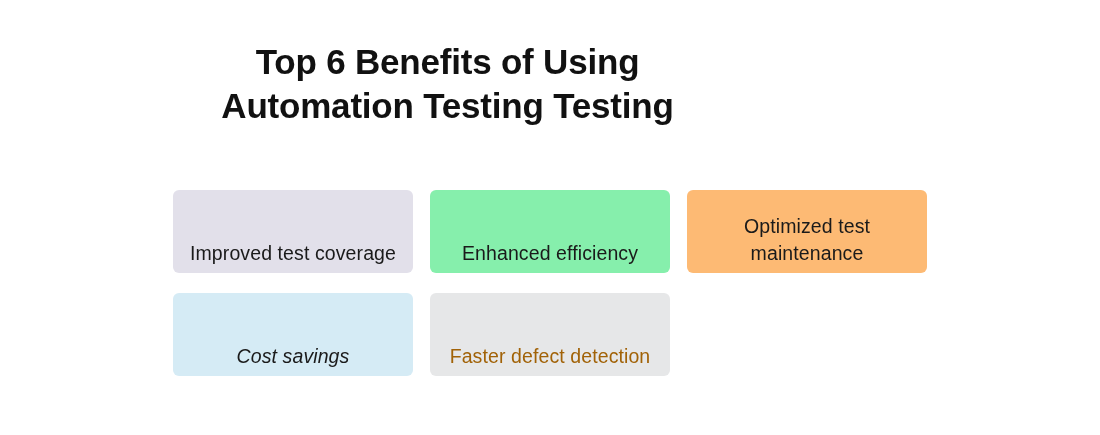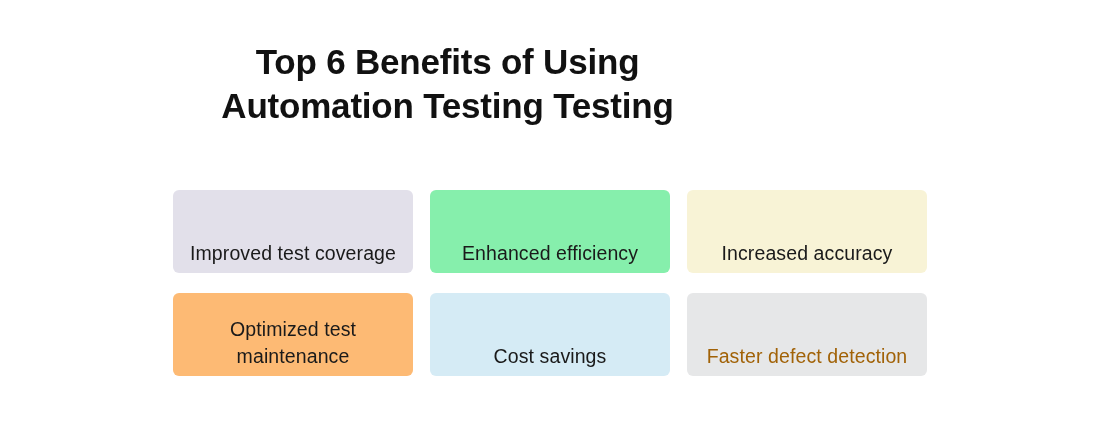--- a/index.html
+++ b/index.html
@@ -85,29 +85,26 @@
   <div class="card-grid">
 
     <div class="benefit-card" style="background-color: rgb(226, 224, 234);">
       <span class="benefit-label" style="color: rgb(26, 26, 26);">Improved test coverage</span>
     </div>
 
     <div class="benefit-card" style="background-color: #86efac;">
       <span class="benefit-label" style="color: rgb(26, 26, 26);">Enhanced efficiency</span>
     </div>
 
-    <div class="benefit-card" style="background-color: rgb(248, 243, 214);">
-      <span class="benefit-label" style="color: rgb(26, 26, 26);">Increased accuracy</span>
-    </div>
 
     <div class="benefit-card" style="background-color: #fdba74;">
       <span class="benefit-label" style="color: rgb(26, 26, 26);">Optimized test maintenance</span>
     </div>
 
-    <div class="benefit-card" style="background-color: rgb(213, 235, 245);">
+    <div class="benefit-card" style="background-color: rgb(213, 235, 245); font-style: italic;">
       <span class="benefit-label" style="color: rgb(26, 26, 26);">Cost savings</span>
     </div>
 
     <div class="benefit-card" style="background-color: rgb(230, 231, 232);">
       <span class="benefit-label" style="color: #a16207;">Faster defect detection</span>
     </div>
 
   </div>
 
 </div>

